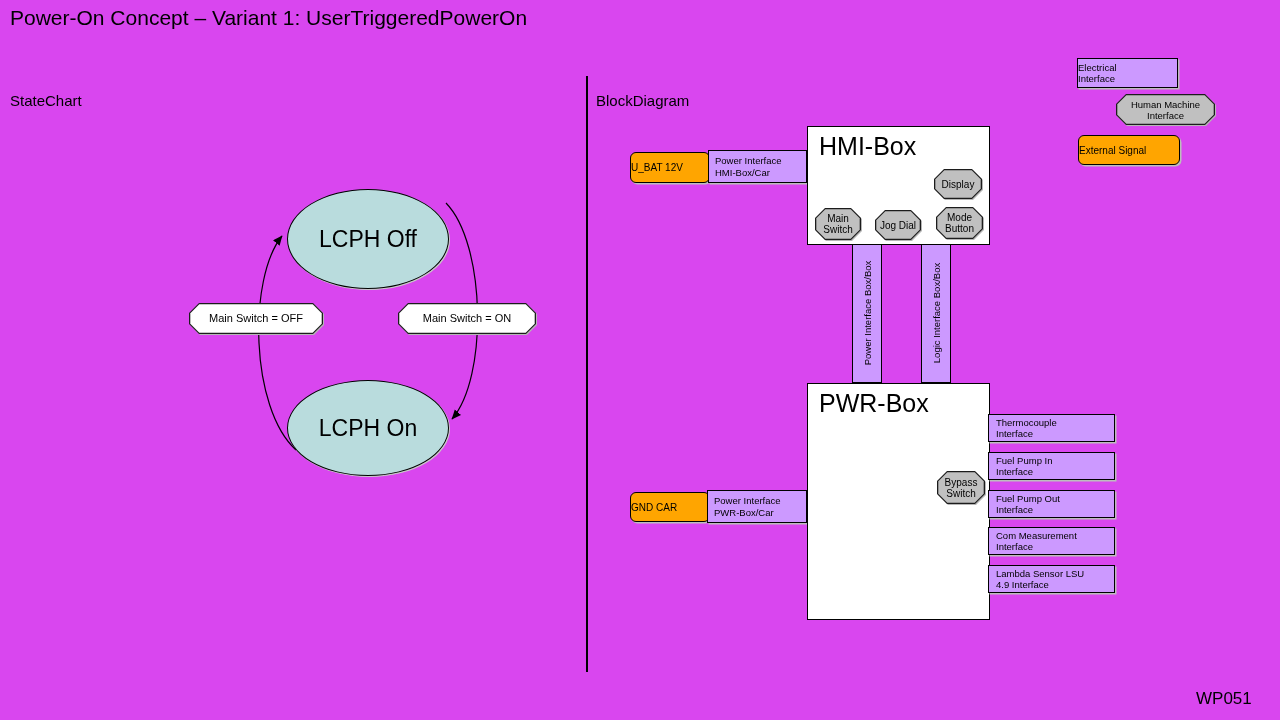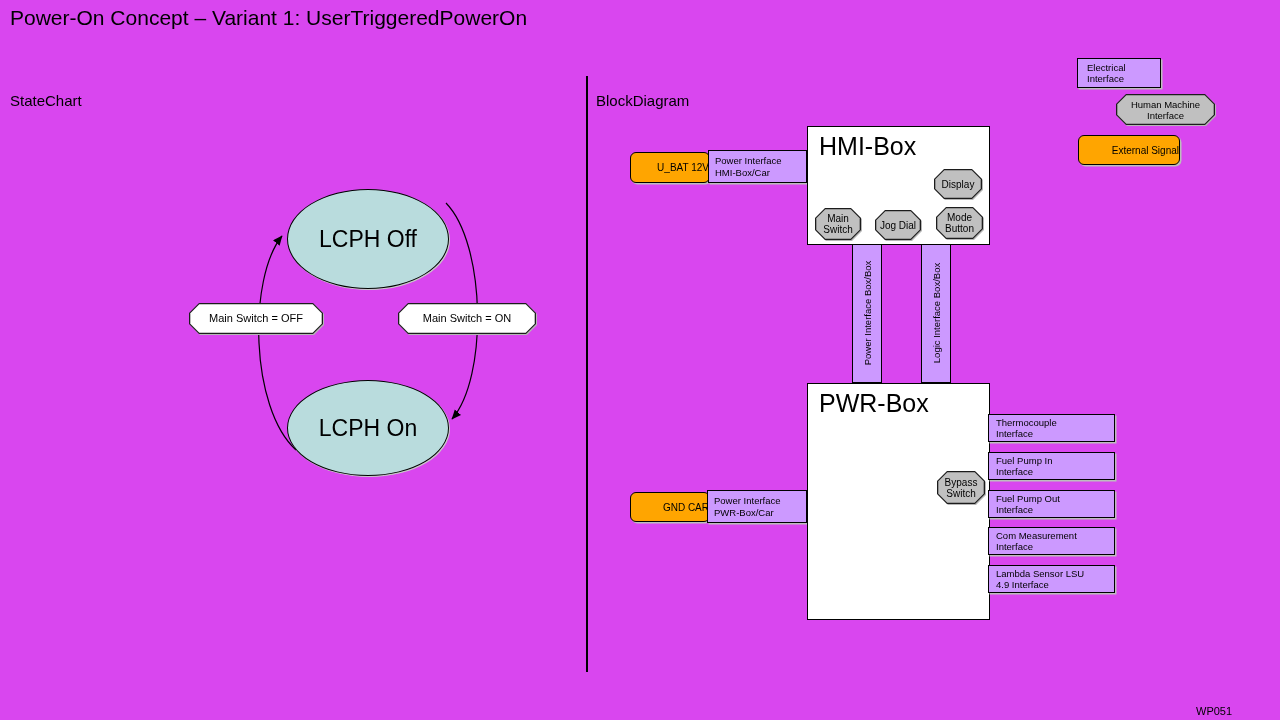--- a/index.html
+++ b/index.html
@@ -4,21 +4,21 @@
 <style>
   html,body{margin:0;padding:0;background:#fff;}
   .slide{
     position:relative;width:1280px;height:720px;background:#d946ef;
     font-family:"Liberation Sans","DejaVu Sans",sans-serif;color:#000;overflow:hidden;
   }
   .abs{position:absolute;}
   .page-title{left:10px;top:6px;font-size:21px;}
   .section-label{font-size:15px;}
   .divider{left:586px;top:76px;width:1.5px;height:596px;background:#000;}
-  .footer{left:1196px;top:689px;font-size:11px;margin-top:16px;}
+  .footer{left:1196px;top:689px;font-size:17px;}
 
   
   .bigbox{background:#fff;border:1.4px solid #000;}
   .bigbox .bigtitle{position:absolute;left:11px;top:5px;font-size:25px;}
 
   
   .state{border:1.4px solid #000;border-radius:50%;background:var(--state_fill);
     display:flex;align-items:center;justify-content:center;font-size:23px;
     filter:drop-shadow(1px 1px 0 #c8c8c8);}
 
@@ -37,38 +37,38 @@
   .pbox{background:var(--electrical);border:1px solid #000;box-shadow:1.5px 1.5px 0 #bdbdbd;
     display:flex;flex-direction:column;justify-content:center;
     font-size:9.5px;line-height:11.5px;white-space:pre-line;box-sizing:border-box;padding-left:6px;}
   .pbox.pad7{padding-left:7px;}
   .vbar{background:var(--electrical);border:1px solid #000;box-sizing:border-box;}
   .vbar .vlabel{position:absolute;left:50%;top:50%;
     transform:translate(-50%,-50%) rotate(-90deg);white-space:nowrap;font-size:9.5px;}
 
   
   .obox{background:var(--external);border:1.2px solid #000;border-radius:6px;
-    box-shadow:1.5px 1.5px 0 #bdbdbd;display:flex;align-items:center;justify-content:flex-end;
+    box-shadow:1.5px 1.5px 0 #bdbdbd;display:flex;align-items:center;justify-content:flex-start;
     font-size:10px;text-align:center;}
 
   .legend-p{display:flex;flex-direction:column;justify-content:center;text-align:left;}
   svg.arcs{position:absolute;left:0;top:0;pointer-events:none;}
 </style>
 </head>
 <body>
 
 <div class="slide">
 
   <div class="abs page-title">Power-On Concept – Variant 1: UserTriggeredPowerOn</div>
 
   <div class="abs section-label" style="left:10px;top:92px;">StateChart</div>
   <div class="abs divider"></div>
   <div class="abs section-label" style="left:596px;top:92px;">BlockDiagram</div>
 
-  <div class="abs pbox legend-p" style="left:1077px;top:58px;width:84px;height:30px;padding-left:9px;">
+  <div class="abs pbox legend-p" style="left:1077px;top:58px;width:101px;height:30px;padding-left:0;">
     <span>Electrical
 Interface</span>
   </div>
   <div class="abs oct" style="left:1116px;top:94px;width:99px;height:31px;">
     <div class="b"></div>
     <div class="f"></div>
     <div class="t" style="font-size:9.5px;">Human Machine
 Interface</div>
   </div>
   <div class="abs obox" style="left:1078px;top:135px;width:100px;height:28px;">

